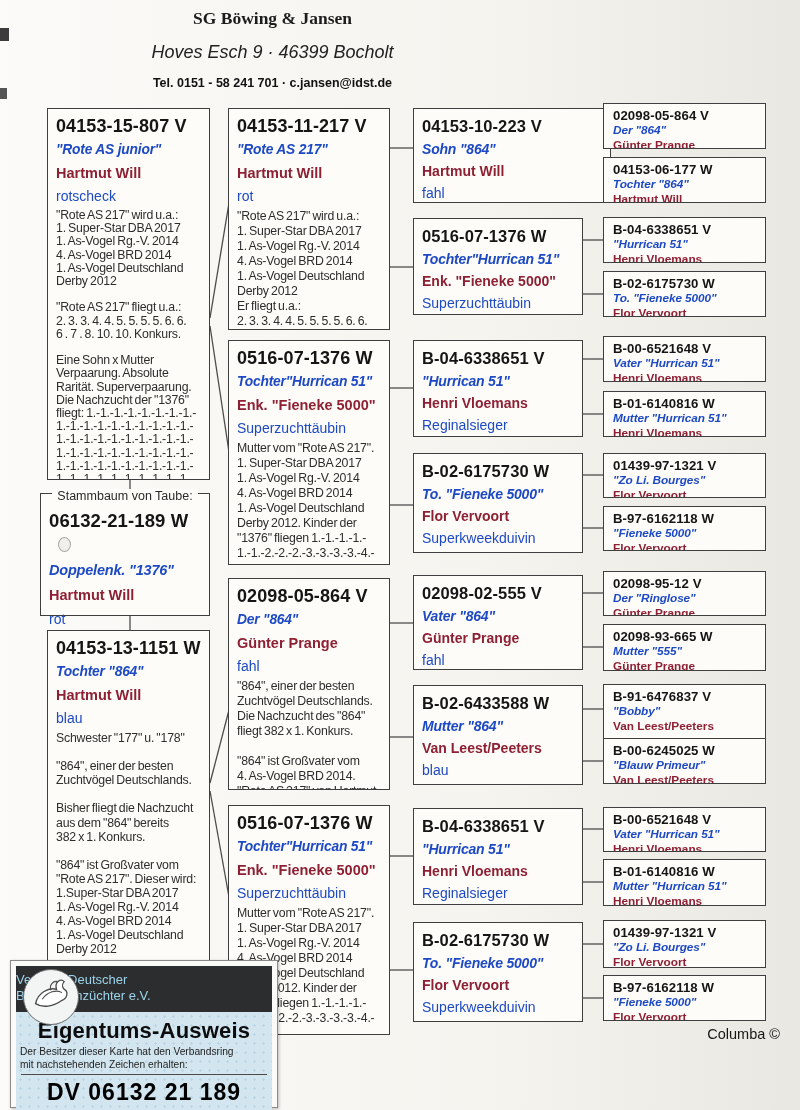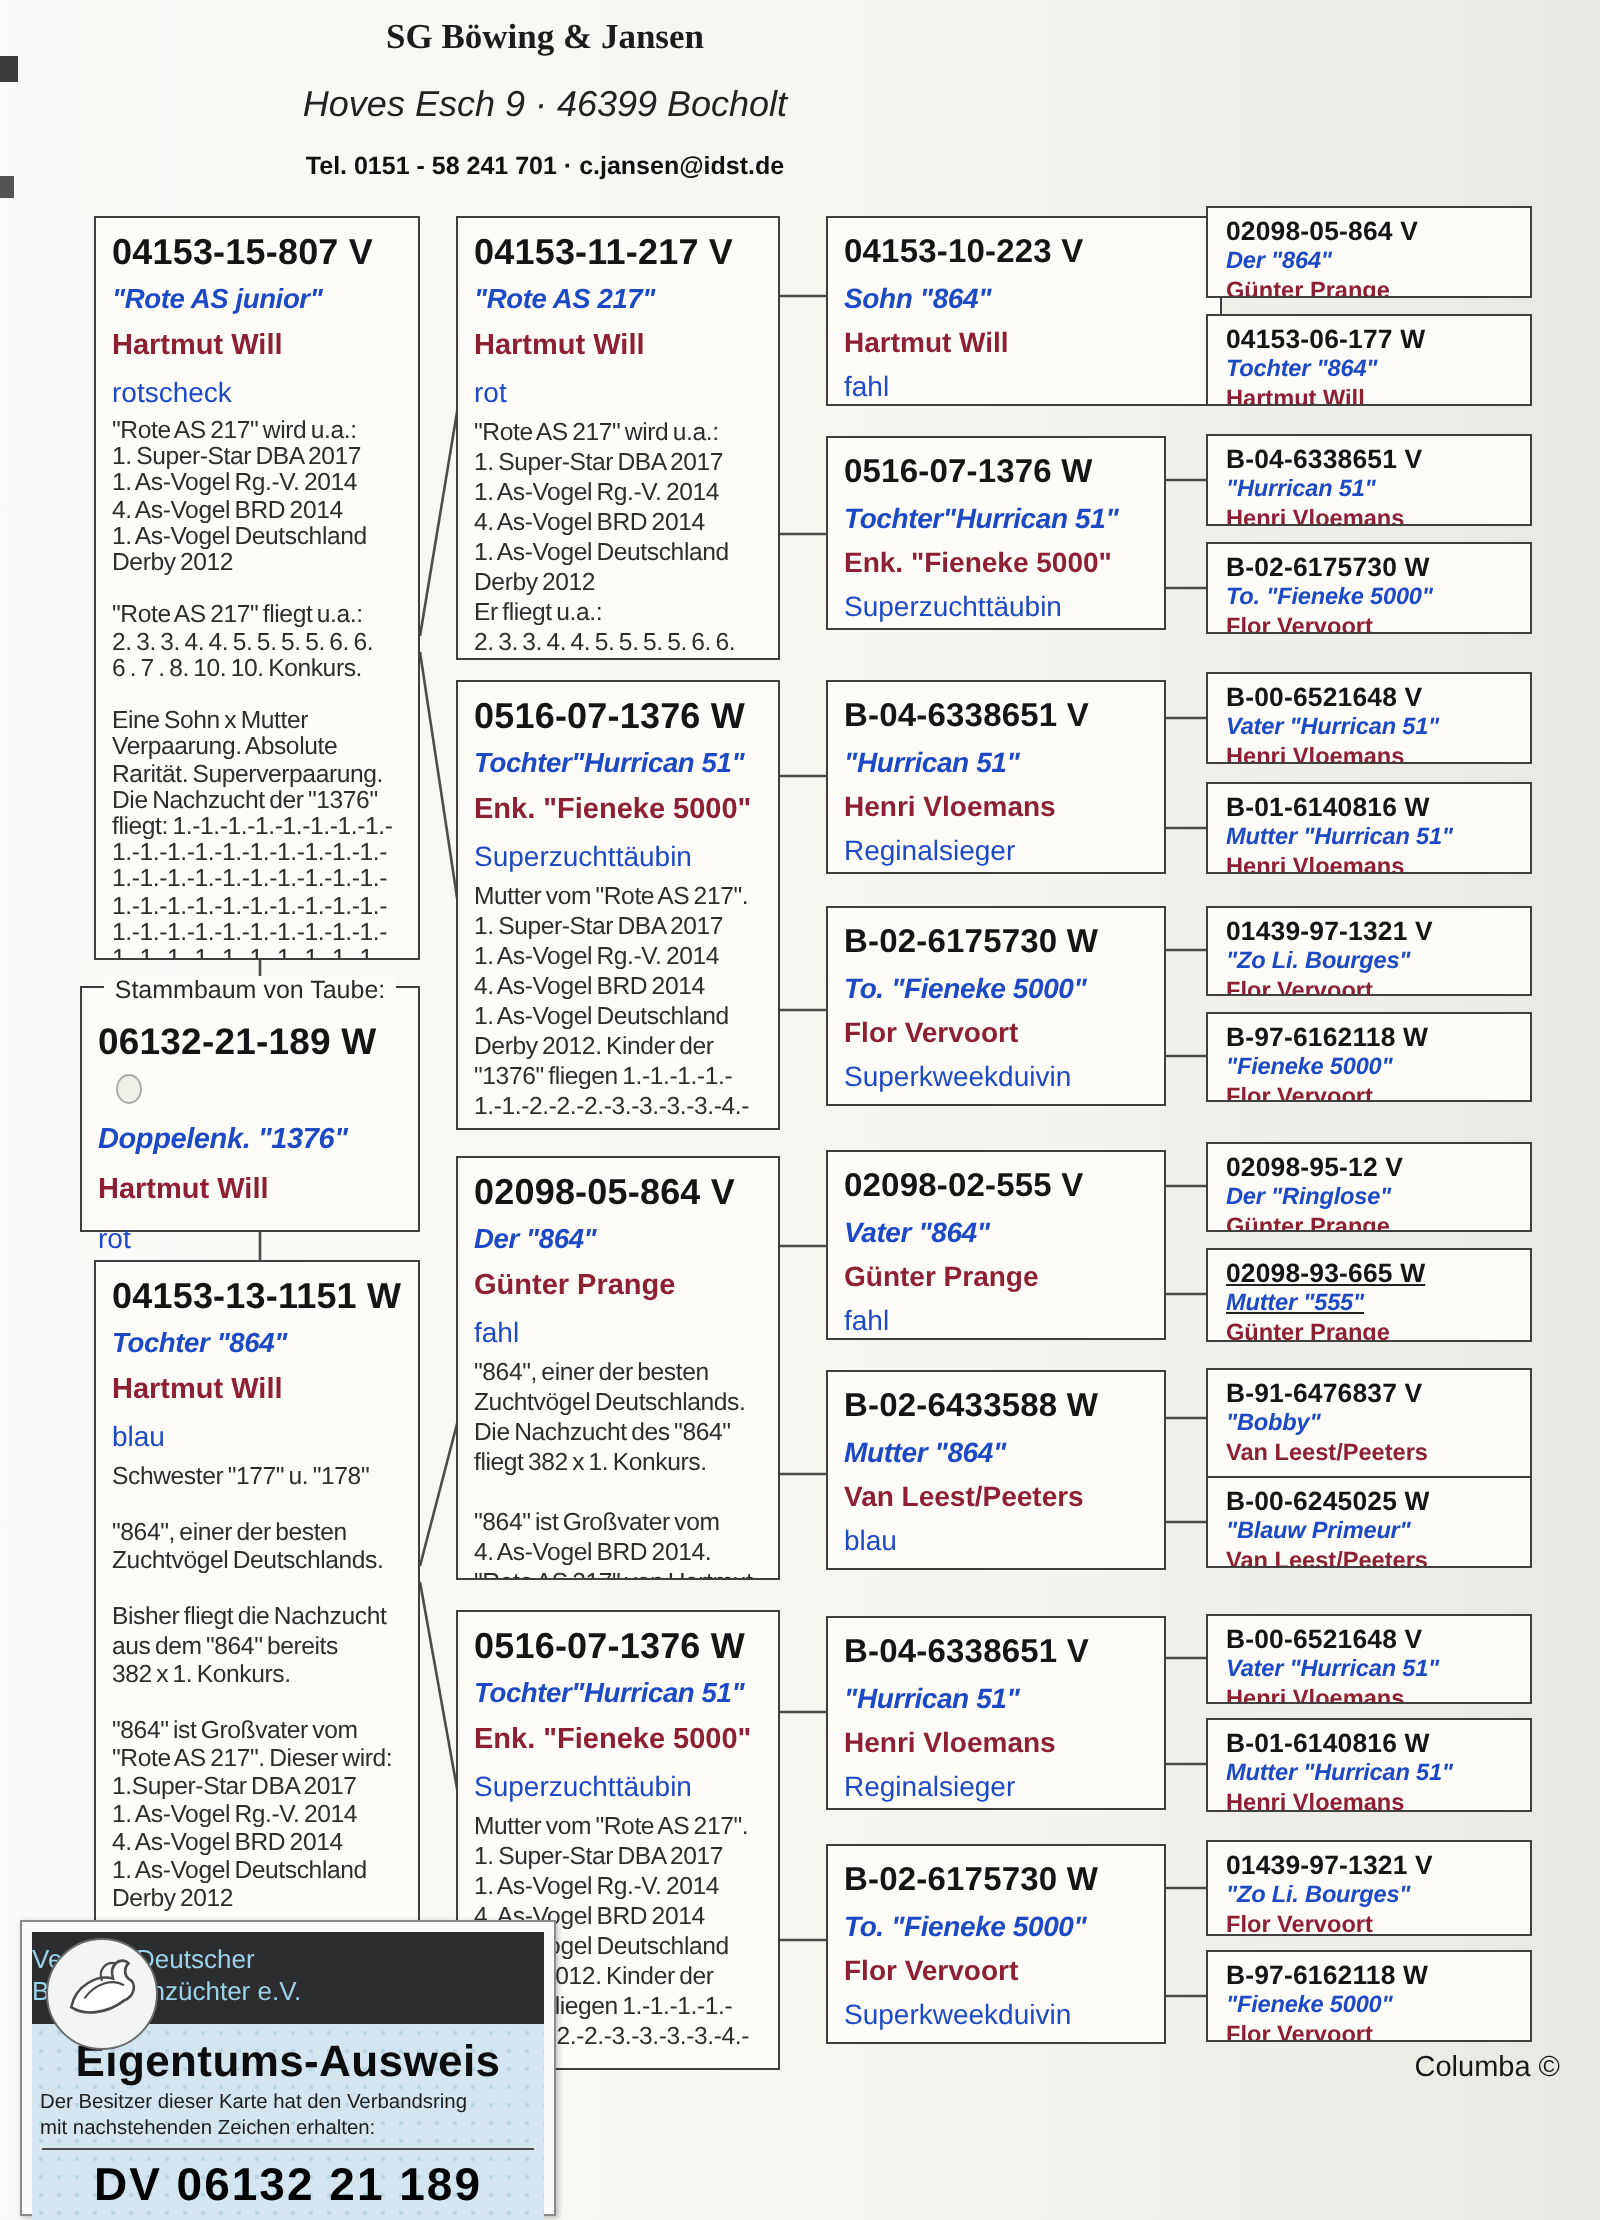--- a/index.html
+++ b/index.html
@@ -321,21 +321,21 @@
   <div class="box g4" style="left:603px;top:506px;width:163px;height:45px;">
     <div class="ring">B-97-6162118 W</div>
     <div class="pname">"Fieneke 5000"</div>
     <div class="breeder">Flor Vervoort</div>
   </div>
   <div class="box g4" style="left:603px;top:571px;width:163px;height:45px;">
     <div class="ring">02098-95-12 V</div>
     <div class="pname">Der "Ringlose"</div>
     <div class="breeder">Günter Prange</div>
   </div>
-  <div class="box g4" style="left:603px;top:624px;width:163px;height:47px;text-decoration:underline;">
+  <div class="box g4" style="left:603px;top:624px;width:163px;height:47px;">
     <div class="ring">02098-93-665 W</div>
     <div class="pname">Mutter "555"</div>
     <div class="breeder">Günter Prange</div>
   </div>
   <div class="box g4" style="left:603px;top:684px;width:163px;height:64px;">
     <div class="ring">B-91-6476837 V</div>
     <div class="pname">"Bobby"</div>
     <div class="breeder">Van Leest/Peeters</div>
   </div>
   <div class="box g4" style="left:603px;top:738px;width:163px;height:46px;">

